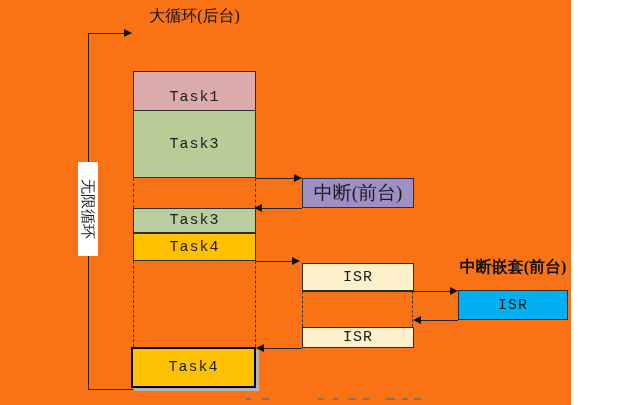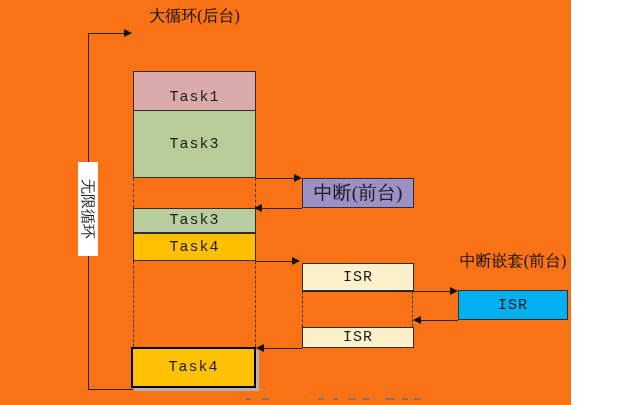--- a/index.html
+++ b/index.html
@@ -78,21 +78,21 @@
 
   <div class="box" style="left: 302px; top: 263px; width: 112px; height: 28px; background: rgb(253, 241, 204);">
     <span>ISR</span>
   </div>
   <div class="vdash" style="left:302px;top:291px;height:36px;"></div>
   <div class="vdash" style="left:412px;top:291px;height:36px;"></div>
   <div class="box" style="left: 302px; top: 327px; width: 112px; height: 21px; background: rgb(253, 241, 204);">
     <span>ISR</span>
   </div>
 
-  <div class="title" style="left:446px;top:251px;width:134px;">中断嵌套(前台)</div>
+  <div class="title" style="left:446px;top:257px;width:134px;font-weight:bold;">中断嵌套(前台)</div>
   <div class="box" style="left: 458px; top: 290px; width: 110px; height: 30px; background: rgb(0, 176, 240);">
     <span>ISR</span>
   </div>
 
   <div class="hline" style="left:256px;top:178px;width:38px;"></div>
   <div class="ah-r" style="left:294px;top:174px;"></div>
 
   <div class="hline" style="left:260px;top:208px;width:42px;"></div>
   <div class="ah-l" style="left:254px;top:204px;"></div>
 

